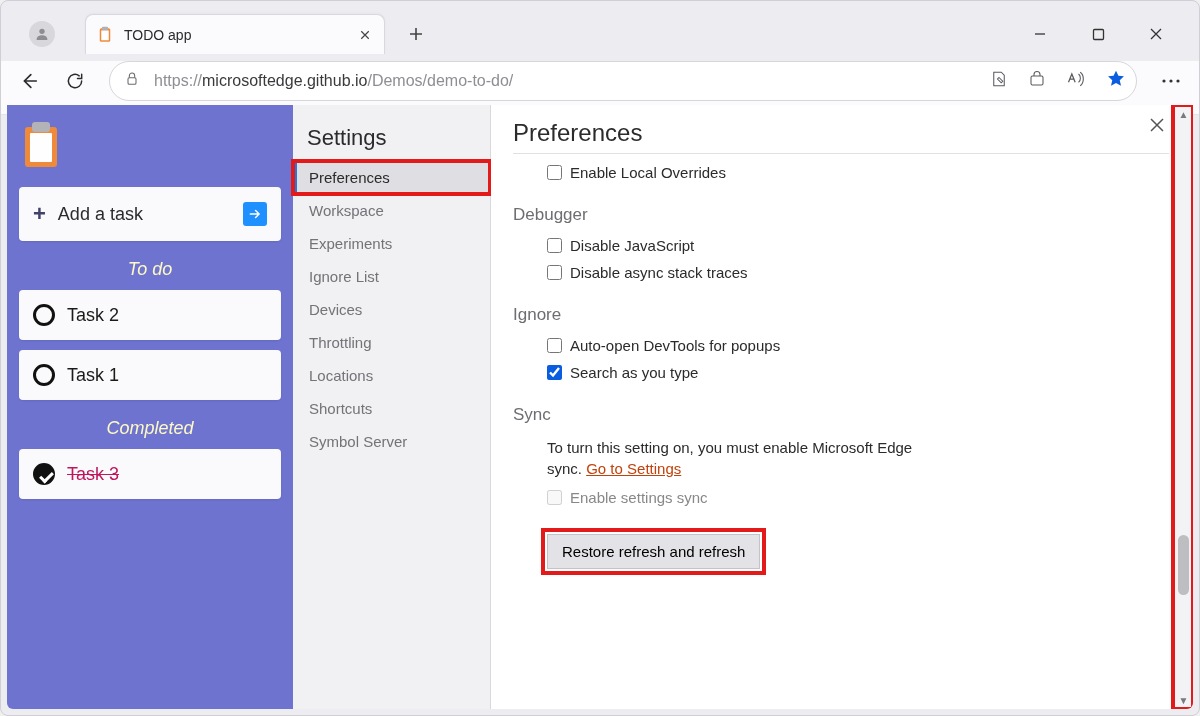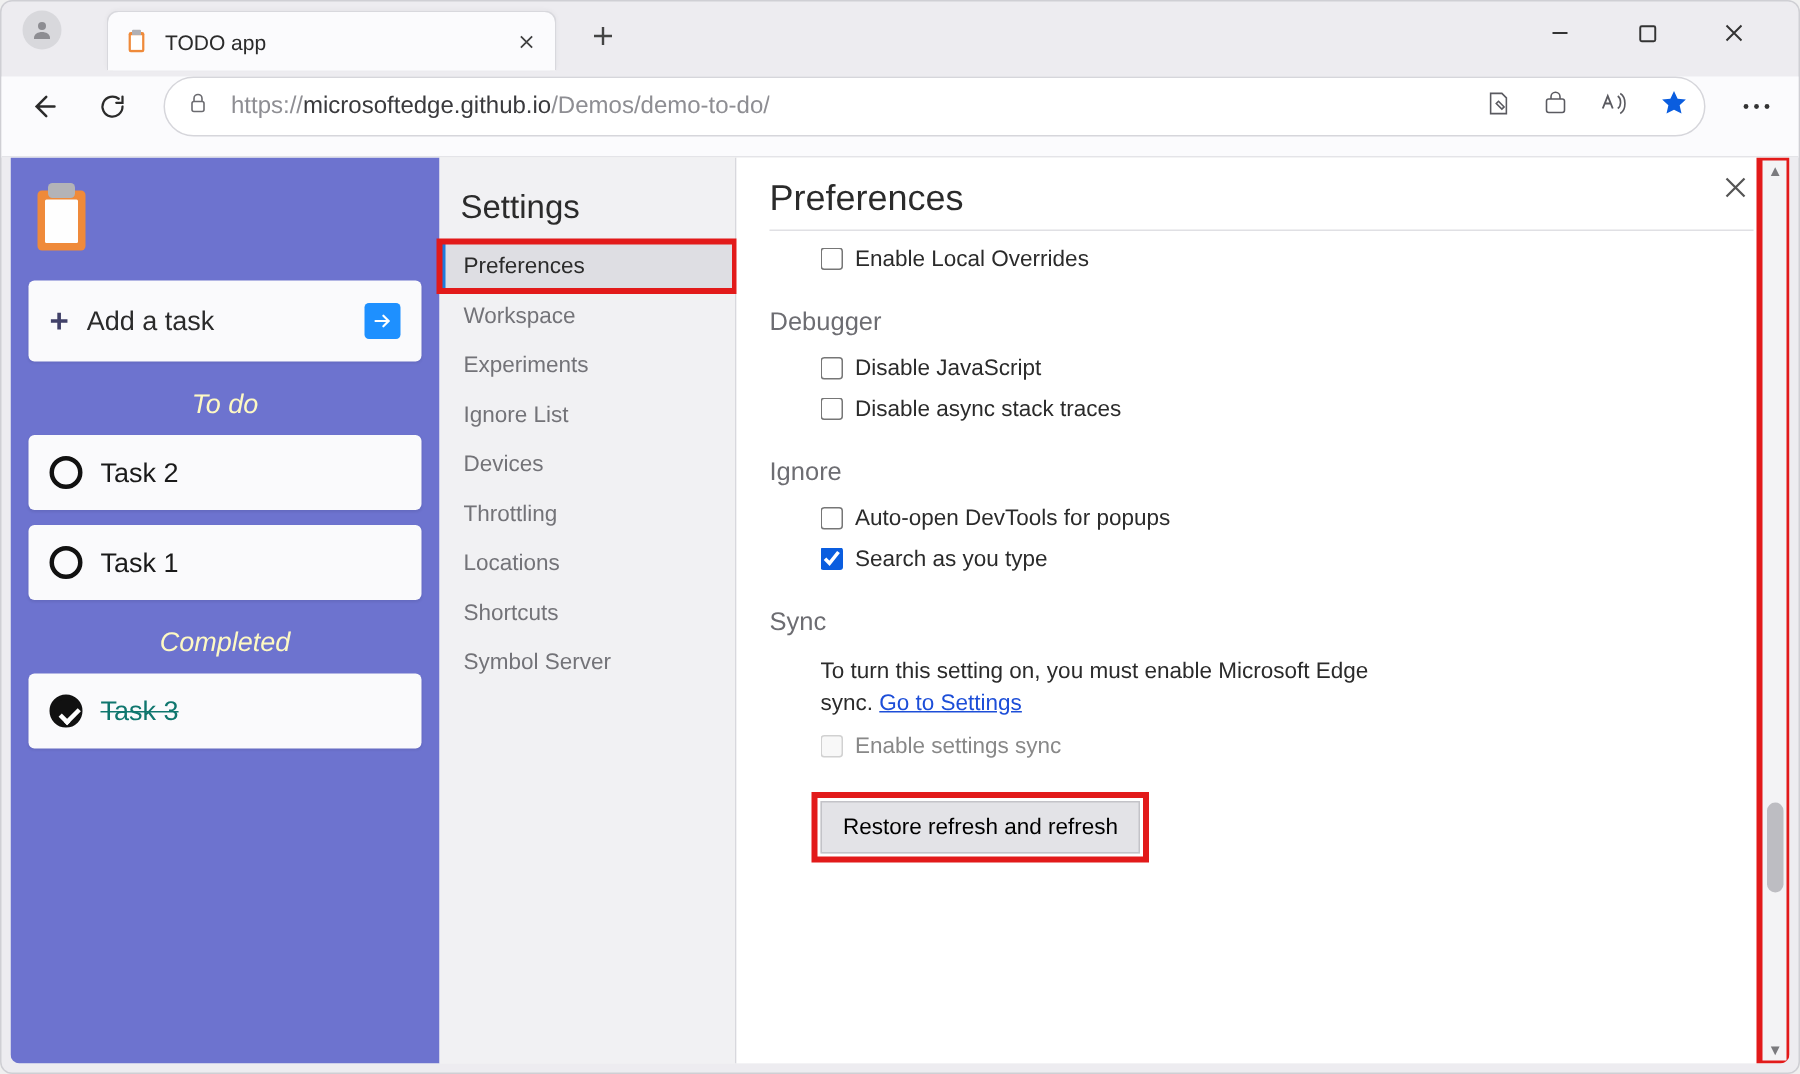--- a/index.html
+++ b/index.html
@@ -1,20 +1,20 @@
 <!DOCTYPE html>
 <html><head>
 <meta charset="utf-8">
 <style>
   * { box-sizing: border-box; margin: 0; padding: 0; }
   html, body { width: 1200px; height: 716px; font-family: "Segoe UI", Arial, sans-serif; background: #f0f0f0; overflow: hidden; }
   .window { width: 1200px; height: 716px; background: #edecf0; border: 1px solid #cfcfd4; border-radius: 8px; position: relative; }
 
   
-  .titlebar { height: 50px; display: flex; padding: 6px 6px 0 6px; }
+  .titlebar { height: 60px; display: flex; align-items: center; padding: 6px 6px 0 20px; }
   .profile { width: 26px; height: 26px; background: #d8d8dc; border-radius: 50%; margin: 0 10px 0 8px; display:flex; align-items:center; justify-content:center;}
   .profile svg { width: 16px; height: 16px; fill: #8d8d92; }
   .tab { height: 40px; background: #fbfbfd; border: 1px solid #d8d8dd; border-bottom: none; border-radius: 8px 8px 0 0; display: flex; align-items: center; padding: 0 10px; min-width: 300px; margin-left: 20px; box-shadow: 0 -1px 3px rgba(0,0,0,0.03); }
   .tab-icon { width: 18px; height: 18px; margin-right: 10px; display:flex; align-items:center; justify-content:center;}
   .tab-title { flex: 1; font-size: 14px; color: #2b2b2b; }
   .tab-close { width: 18px; height: 18px; display:flex; align-items:center; justify-content:center; color:#555; cursor:pointer;}
   .newtab { width: 34px; height: 34px; display:flex; align-items:center; justify-content:center; margin-left: 14px; color:#444; font-size: 20px; cursor:pointer; }
   .winctrls { margin-left: auto; display: flex; gap: 28px; padding-right: 22px;}
   .winbtn { width: 30px; height: 30px; display:flex; align-items:center; justify-content:center; color:#3a3a3a; cursor:pointer; }
 
@@ -42,41 +42,41 @@
   .add-card { height: 54px; }
   .add-plus { font-size: 22px; color:#414169; font-weight:600;}
   .add-label { flex:1; font-size:18px; color:#2b2b2b;}
   .add-go { width:24px; height:24px; background:#1e90ff; border-radius:3px; display:flex; align-items:center; justify-content:center; color:#fff;}
   .sec-head { text-align:center; font-size:18px; color:#fef9c3; margin: 18px 0 10px; font-style: italic;}
   .task-card { height: 50px; text-align: center; }
   .circle { width:22px; height:22px; border:3px solid #111; border-radius:50%; }
   .circle.filled { background:#111; position:relative;}
   .circle.filled::after { content:""; position:absolute; left:4px; top:6px; width:10px; height:5px; border-left:3px solid #fff; border-bottom:3px solid #fff; transform:rotate(-45deg);}
   .task-label { font-size:18px; }
-  .task-label.done { text-decoration: line-through; color:#0f766e;}
+  .task-label.done { text-decoration: line-through; color:#be185d;}
 
   
   .settings-nav { width: 198px; background:#f1f1f3; border-right:1px solid #d8d8dd; padding-top: 12px;}
   .settings-title { font-size: 22px; color:#2b2b2b; padding: 8px 14px 10px;}
   .nav-item { padding: 8px 16px; font-size: 15px; color:#737378; cursor:pointer;}
   .nav-item.active { background:#dedee3; color:#2b2b2b; border-left: 4px solid #1e7bdc; padding-left:12px;}
   .nav-item.active.hl { outline: 4px solid #e21a1a; outline-offset: -2px; }
 
   
   .panel { flex:1; background:#fff; position:relative; padding: 14px 24px 20px 22px; overflow:hidden;}
   .panel-head { display:flex; align-items:center;}
   .panel-title { font-size: 24px; color:#2b2b2b; font-weight:400;}
   .panel-close { position:absolute; top:12px; right:28px; cursor:pointer; color:#555;}
   .panel hr { border:none; border-top:1px solid #e0e0e4; margin: 6px 0 10px;}
   .section-title { font-size:17px; color:#6d6d72; margin: 24px 0 12px;}
   .opt { display:flex; align-items:center; gap:8px; font-size:15px; color:#2b2b2b; margin: 10px 0 10px 34px;}
   .opt input[type=checkbox]{ width:15px; height:15px; accent-color:#0a5ddf;}
   .opt.disabled { color:#888;}
   .sync-text { font-size:15px; color:#2b2b2b; margin: 12px 0 6px 34px; max-width: 380px; line-height:1.4;}
-  .sync-text a { color:#1d4ed8; text-decoration: underline;}
+  .sync-text a { color:#c2410c; text-decoration: underline;}
   .restore { display:inline-block; background:#e3e3e7; border:1px solid #c3c3c8; padding: 8px 14px; font-size:15px; margin: 18px 0 0 34px; cursor:pointer;}
   .restore.hl { outline:4px solid #e21a1a; outline-offset:2px;}
 
   
   .scrollbar { position:absolute; top:0; right:0; width:20px; bottom:0; background:#f3f3f5; border-left:1px solid #e4e4e8;}
   .scrollbar .arrow { height:18px; display:flex; align-items:center; justify-content:center; color:#7a7a7e; font-size:10px;}
   .scrollbar .thumb { position:absolute; left:4px; right:4px; top:430px; height:60px; background:#bdbdc2; border-radius:6px;}
   .scrollbar.hl { outline:4px solid #e21a1a; outline-offset:-2px;}
 </style>
 </head>

